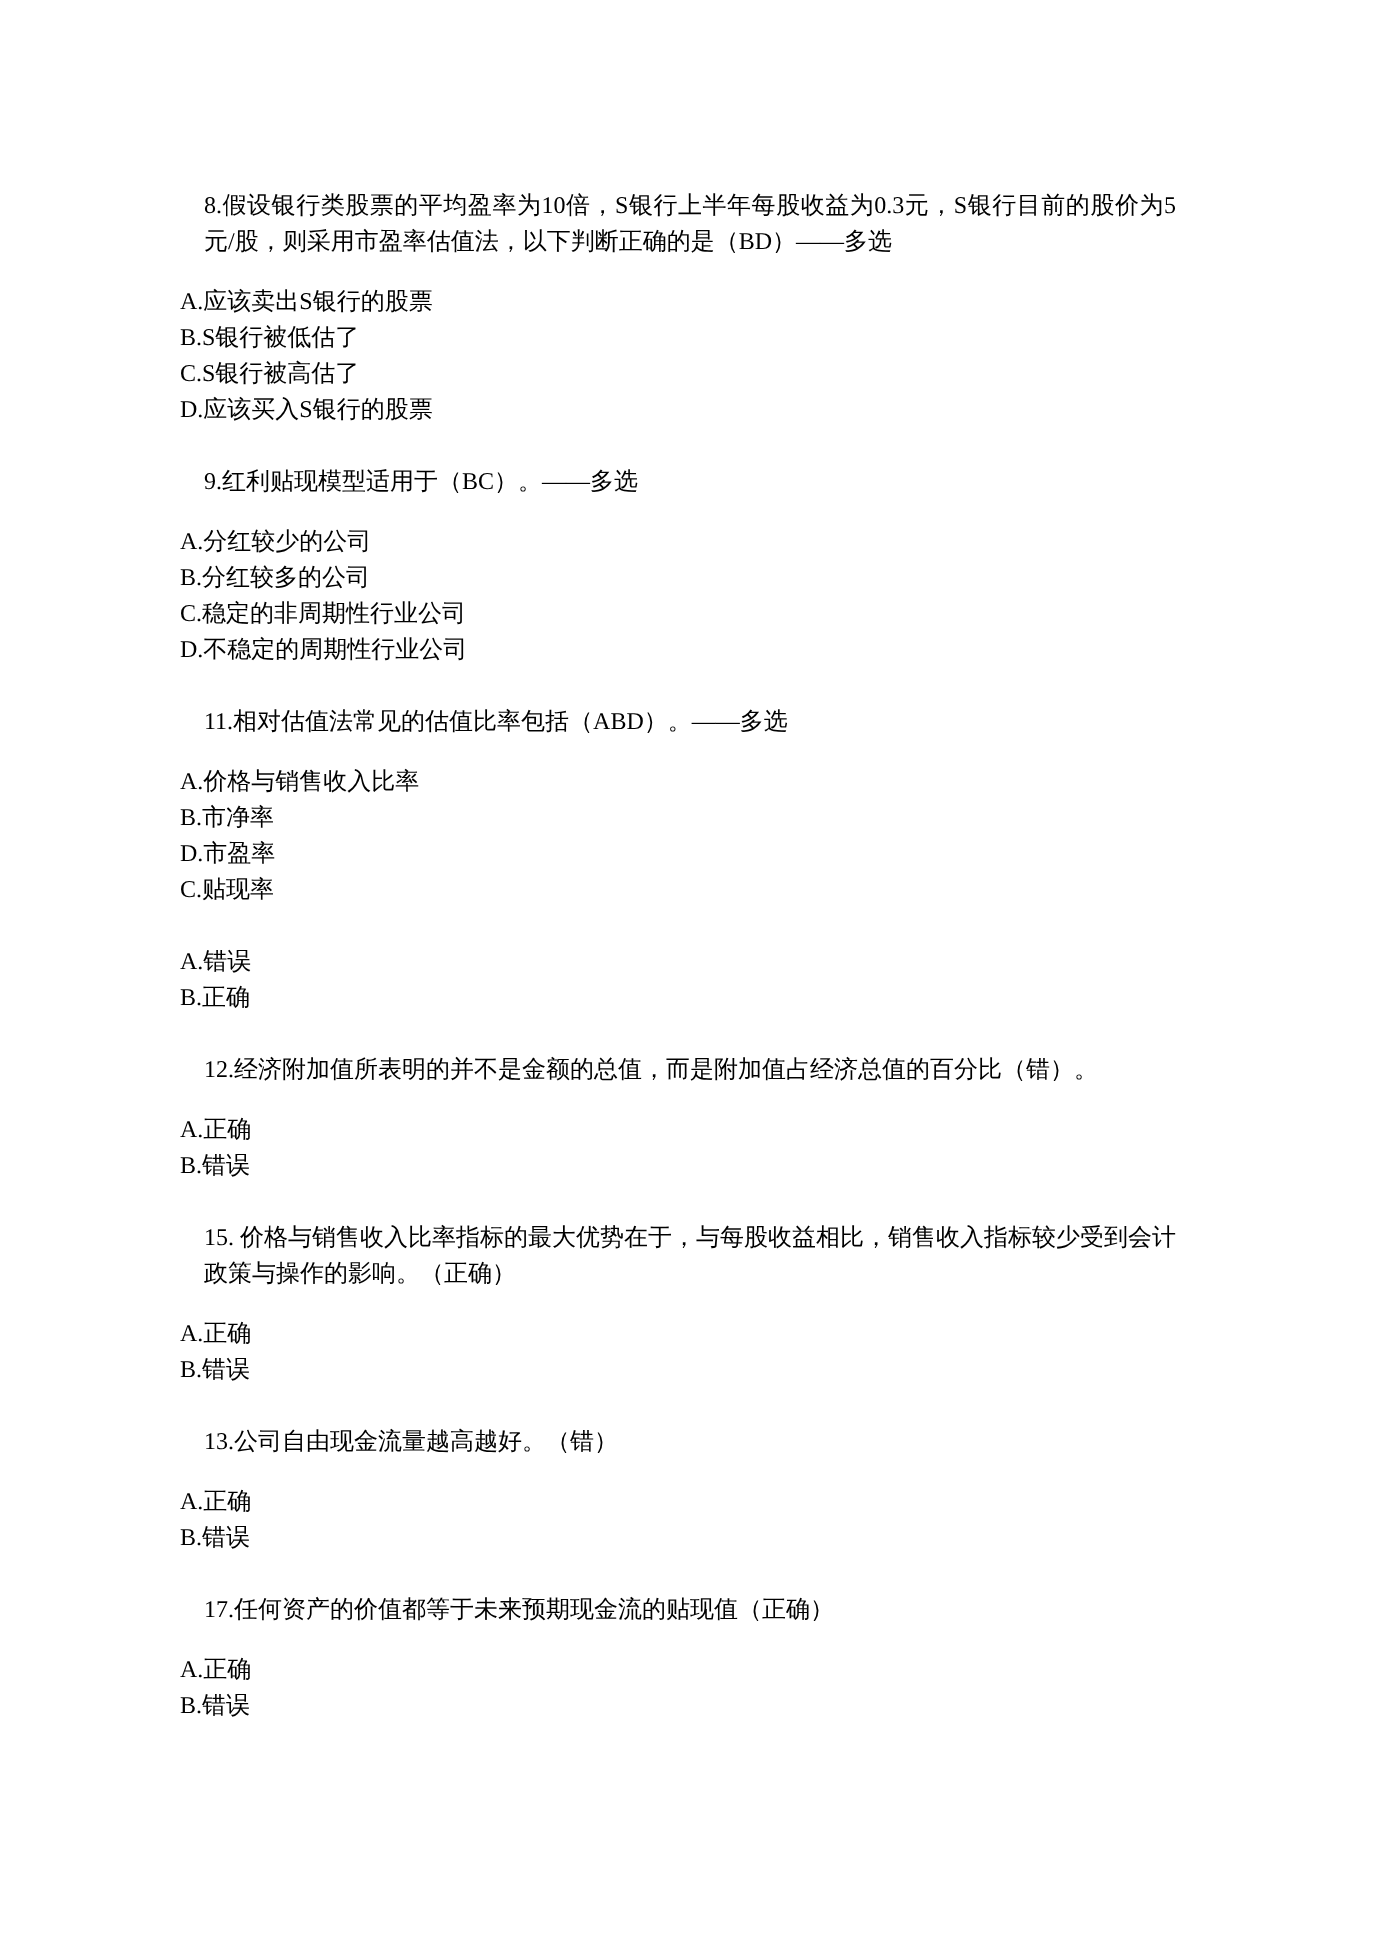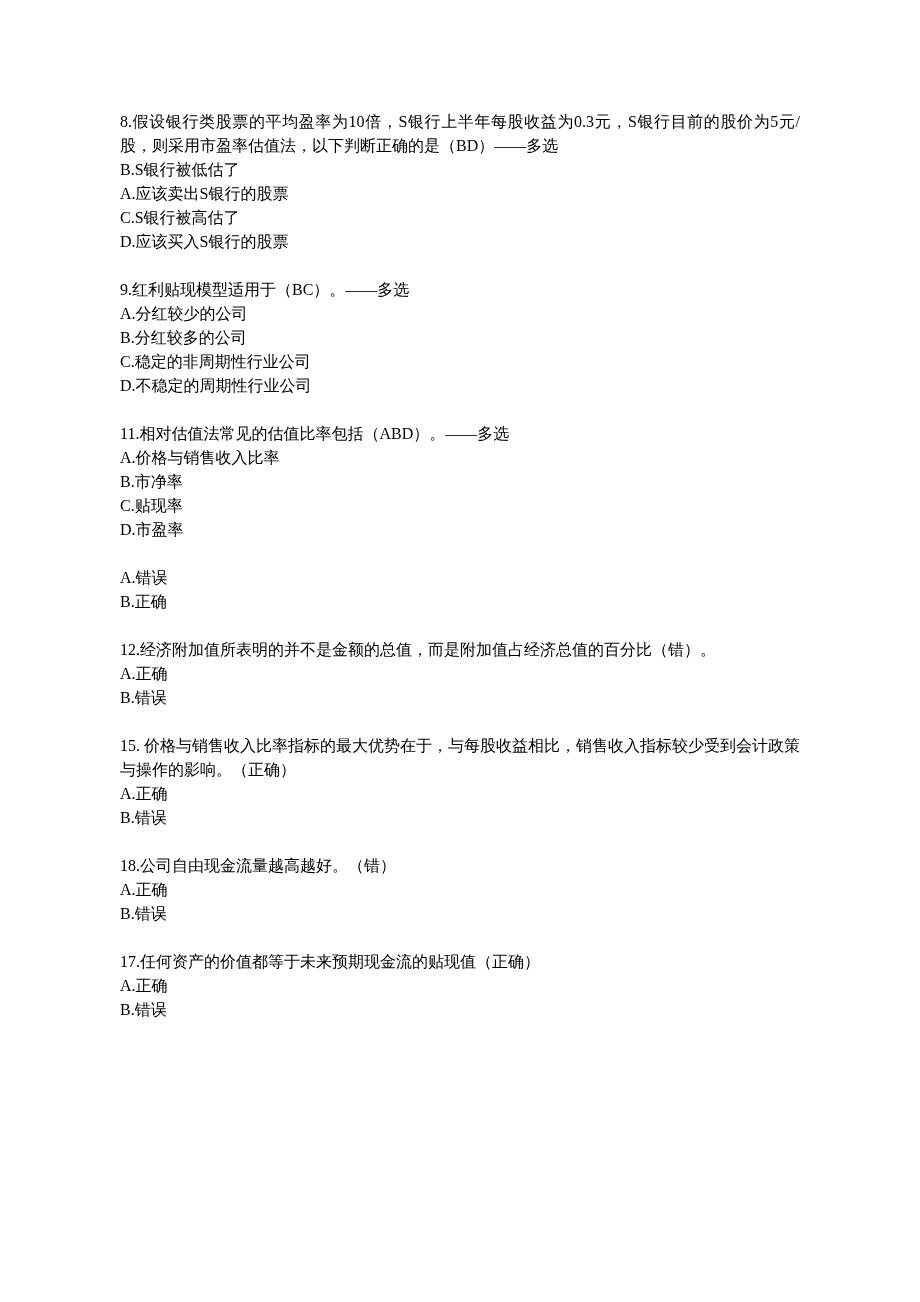--- a/index.html
+++ b/index.html
@@ -11,74 +11,74 @@
       margin: 0;
       padding: 110px 120px 60px 120px;
       width: 920px;
       box-sizing: border-box;
     }
     .question {
       margin-bottom: 24px;
       text-align: justify;
     }
     .stem {
-      margin: 0;
+      margin: 16px;
     }
     .option {
       margin: 0;
     }
   </style>
 </head>
 <body>
 
 <div>
 
   <div class="question">
     <p class="stem">8.假设银行类股票的平均盈率为10倍，S银行上半年每股收益为0.3元，S银行目前的股价为5元/股，则采用市盈率估值法，以下判断正确的是（BD）——多选</p>
+    <p class="option">A.应该卖出S银行的股票</p>
     <p class="option">B.S银行被低估了</p>
-    <p class="option">A.应该卖出S银行的股票</p>
     <p class="option">C.S银行被高估了</p>
     <p class="option">D.应该买入S银行的股票</p>
   </div>
 
   <div class="question">
     <p class="stem">9.红利贴现模型适用于（BC）。——多选</p>
     <p class="option">A.分红较少的公司</p>
     <p class="option">B.分红较多的公司</p>
     <p class="option">C.稳定的非周期性行业公司</p>
     <p class="option">D.不稳定的周期性行业公司</p>
   </div>
 
   <div class="question">
     <p class="stem">11.相对估值法常见的估值比率包括（ABD）。——多选</p>
     <p class="option">A.价格与销售收入比率</p>
     <p class="option">B.市净率</p>
+    <p class="option">D.市盈率</p>
     <p class="option">C.贴现率</p>
-    <p class="option">D.市盈率</p>
   </div>
 
   <div class="question">
     <p class="option">A.错误</p>
     <p class="option">B.正确</p>
   </div>
 
   <div class="question">
     <p class="stem">12.经济附加值所表明的并不是金额的总值，而是附加值占经济总值的百分比（错）。</p>
     <p class="option">A.正确</p>
     <p class="option">B.错误</p>
   </div>
 
   <div class="question">
     <p class="stem">15. 价格与销售收入比率指标的最大优势在于，与每股收益相比，销售收入指标较少受到会计政策与操作的影响。（正确）</p>
     <p class="option">A.正确</p>
     <p class="option">B.错误</p>
   </div>
 
   <div class="question">
-    <p class="stem">18.公司自由现金流量越高越好。（错）</p>
+    <p class="stem">13.公司自由现金流量越高越好。（错）</p>
     <p class="option">A.正确</p>
     <p class="option">B.错误</p>
   </div>
 
   <div class="question">
     <p class="stem">17.任何资产的价值都等于未来预期现金流的贴现值（正确）</p>
     <p class="option">A.正确</p>
     <p class="option">B.错误</p>
   </div>
 

